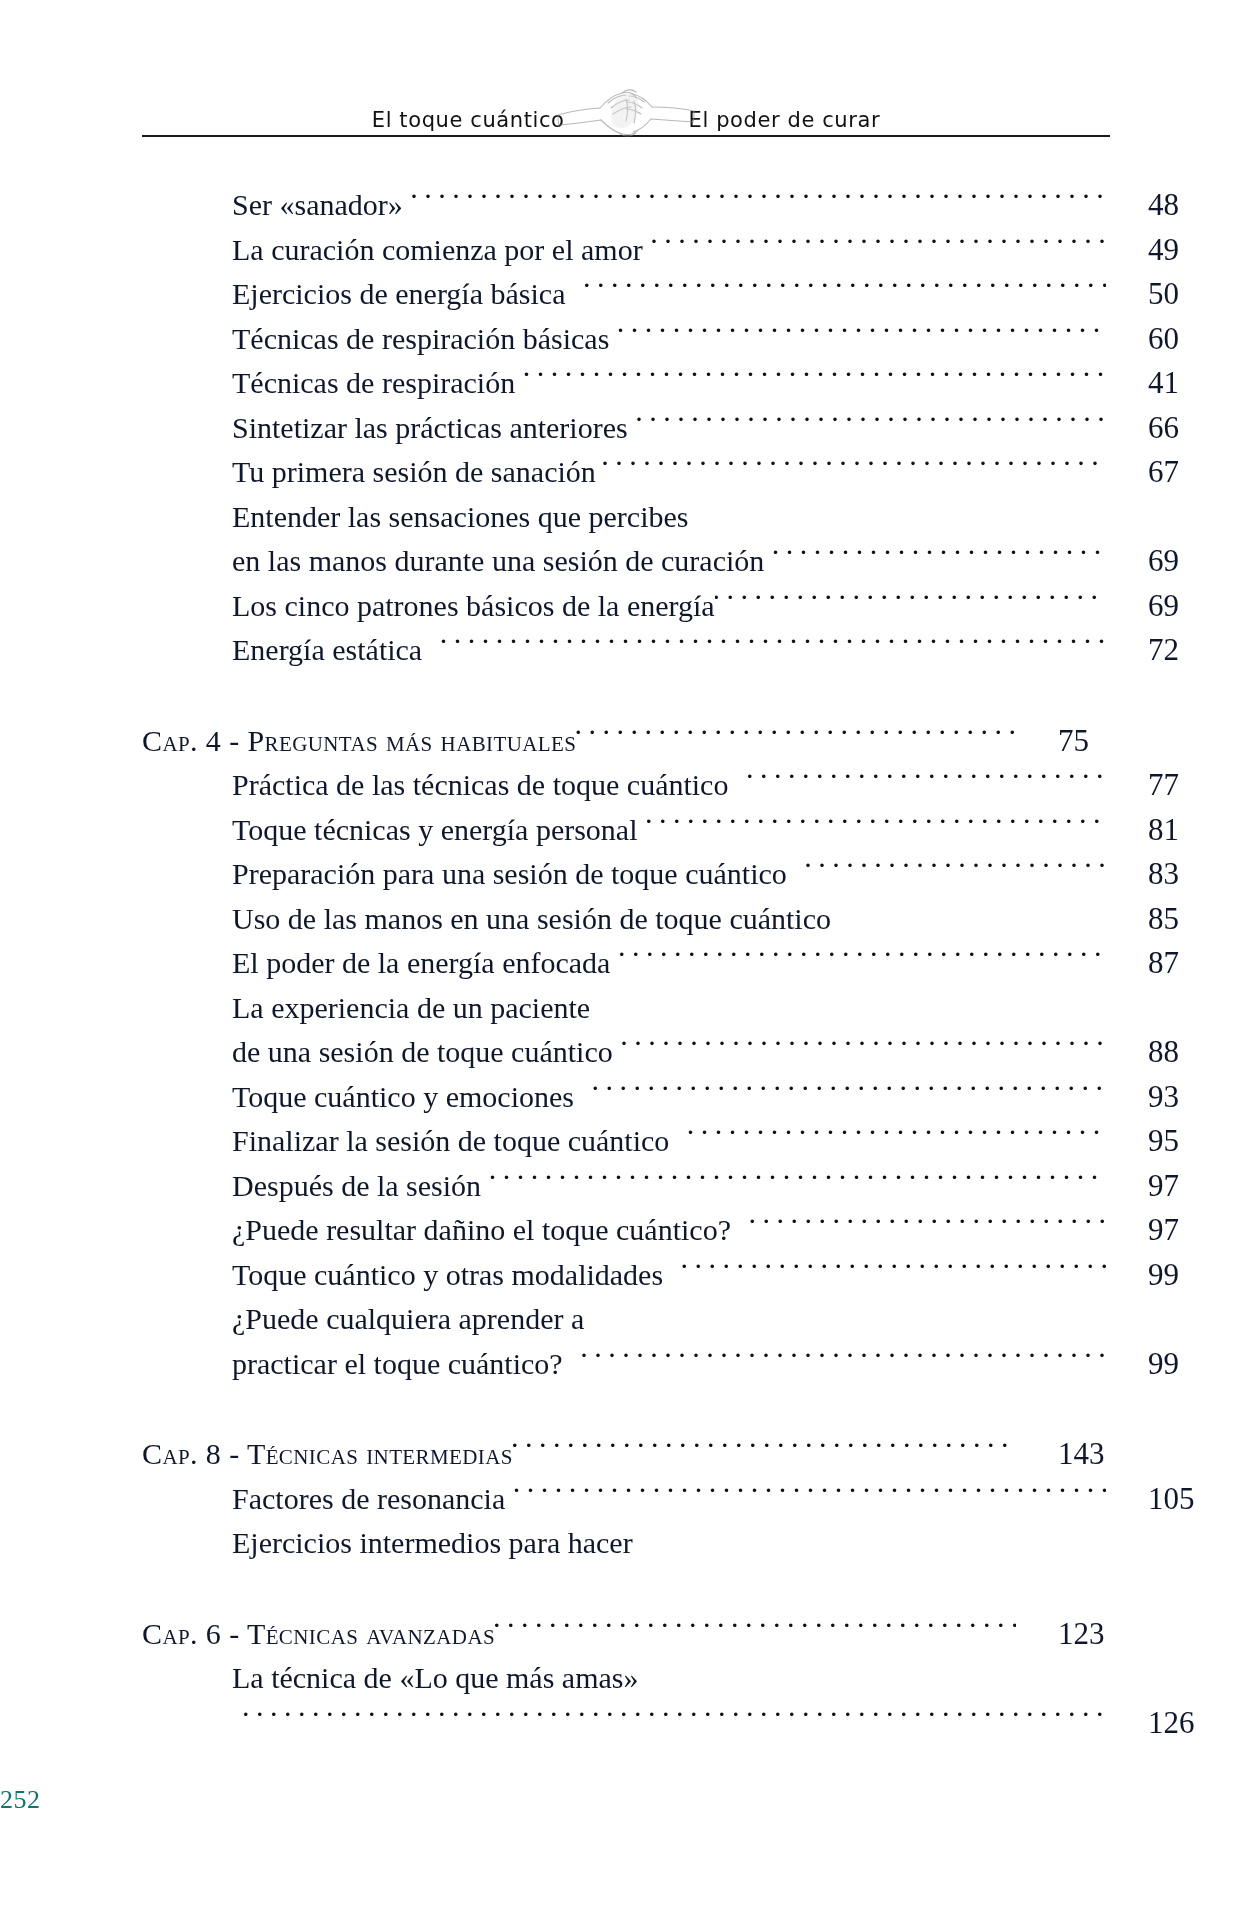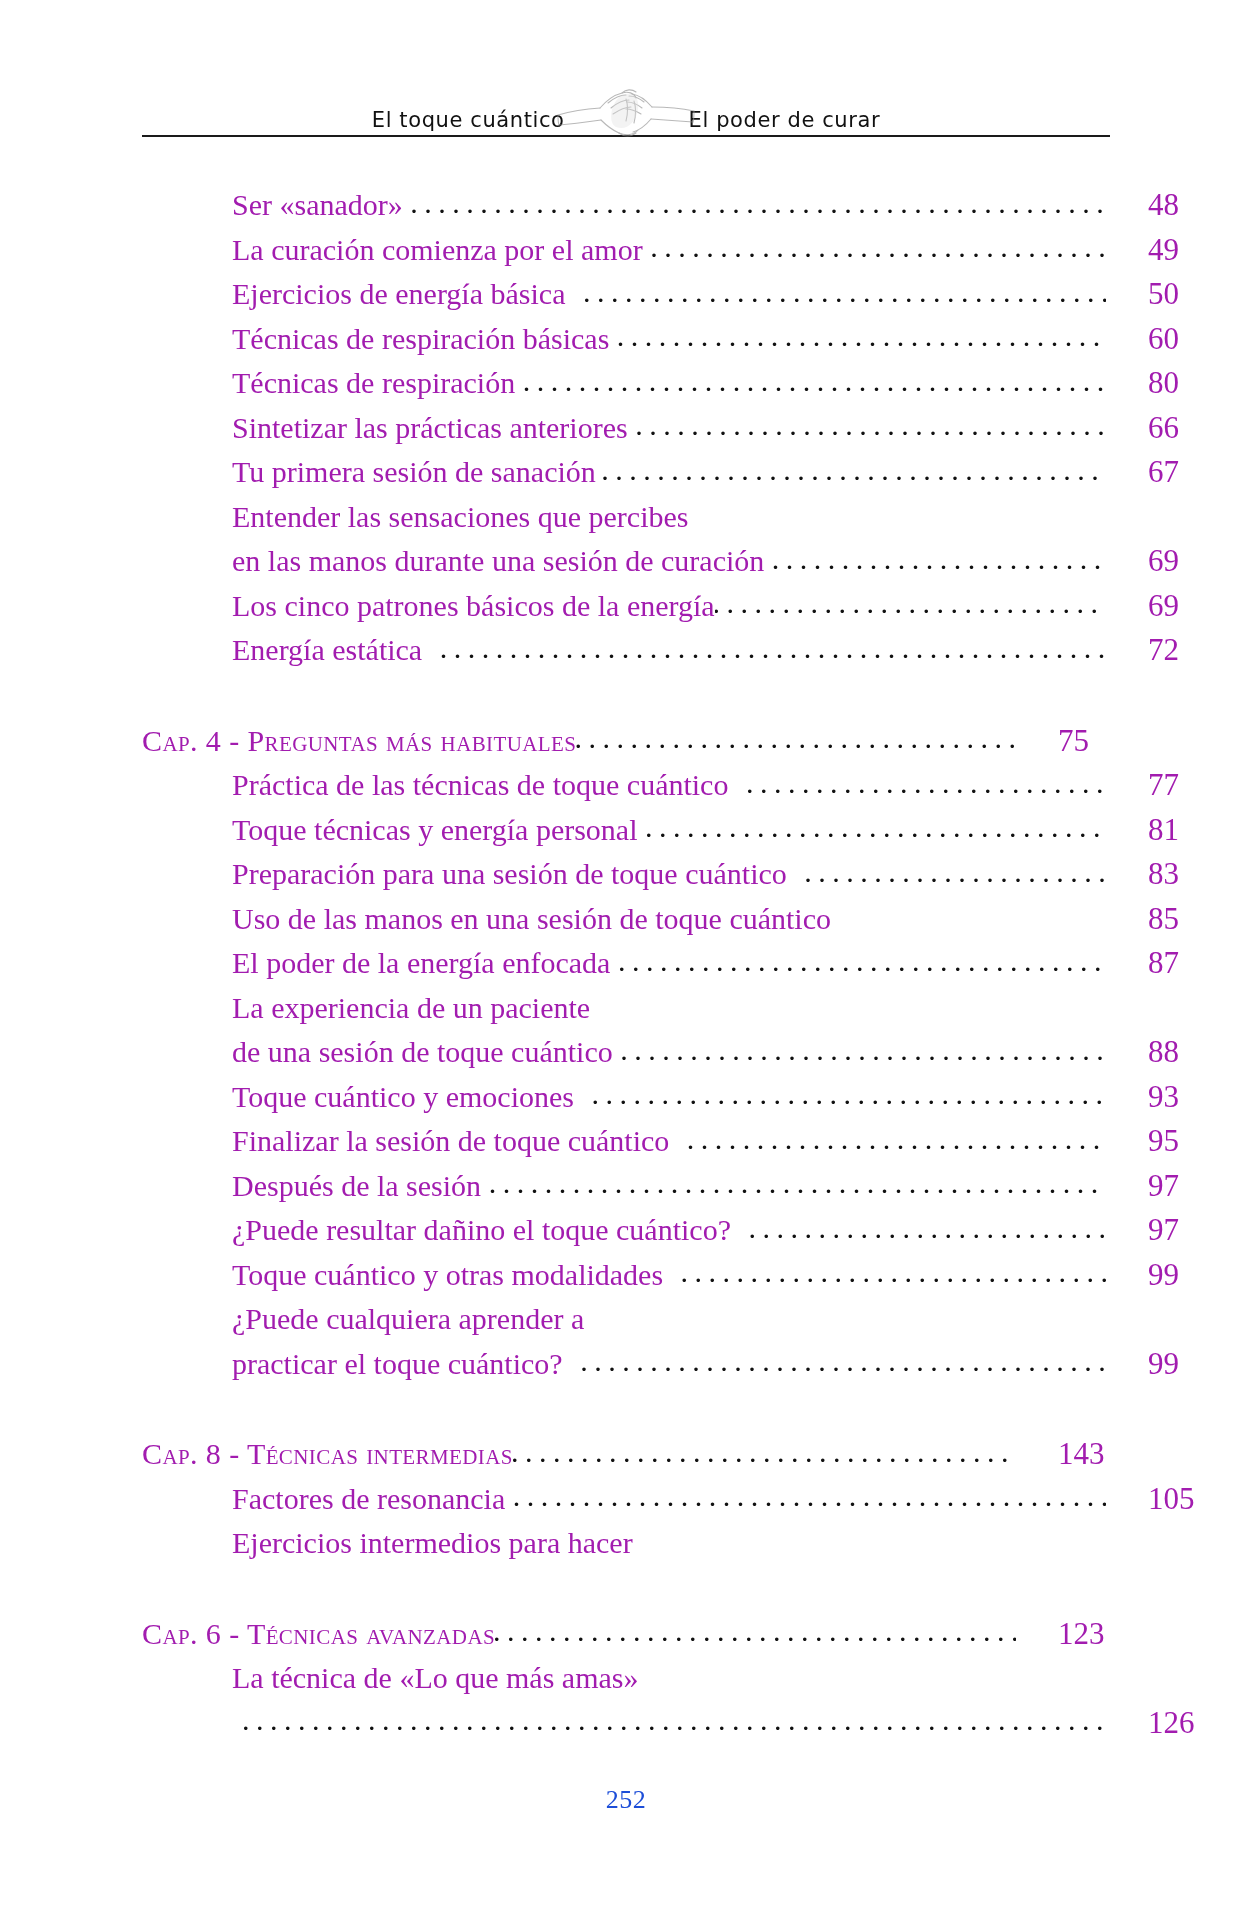--- a/index.html
+++ b/index.html
@@ -67,25 +67,25 @@
   
   .toc {
     position: absolute;
     left: 142px;
     top: 170px;
     width: 970px;
   }
 
   .toc-row {
     display: flex;
-    align-items: flex-end;
+    align-items: flex-start;
     width: 100%;
     font-size: 30px;
     line-height: 44.5px;
-    color: #a21caf;
+    color: #0f172a;
   }
 
   
   .lvl-chapter { padding-left: 0px; }
   .lvl-entry   { padding-left: 90px; }
 
   .toc-label {
     white-space: pre;
     flex: 0 0 auto;
   }
@@ -130,23 +130,22 @@
   
   .toc-page.blank { color: transparent; }
   .spacer-md { height: 46px; }
 
   
   .folio {
     position: absolute;
     left: 0;
     right: 0;
     top: 1772px;
-    text-align: center;
     font-size: 26px;
-    color: #1d4ed8;
+    color: #0f766e;
     letter-spacing: 0.5px;
   }
 </style>
 </head>
 <body>
 
 <div class="page">
 
   <div class="running-head">
     <div class="running-head-inner">
@@ -208,21 +207,21 @@
         <span class="toc-page">50</span>
       </div>
       <div class="toc-row lvl-entry">
         <span class="toc-label">Técnicas de respiración básicas </span>
         <span class="leader normal"></span>
         <span class="toc-page">60</span>
       </div>
       <div class="toc-row lvl-entry">
         <span class="toc-label">Técnicas de respiración </span>
         <span class="leader normal"></span>
-        <span class="toc-page">80</span>
+        <span class="toc-page">41</span>
       </div>
       <div class="toc-row lvl-entry">
         <span class="toc-label">Sintetizar las prácticas anteriores </span>
         <span class="leader normal"></span>
         <span class="toc-page">66</span>
       </div>
       <div class="toc-row lvl-entry">
         <span class="toc-label">Tu primera sesión de sanación </span>
         <span class="leader tight"></span>
         <span class="toc-page">67</span>

